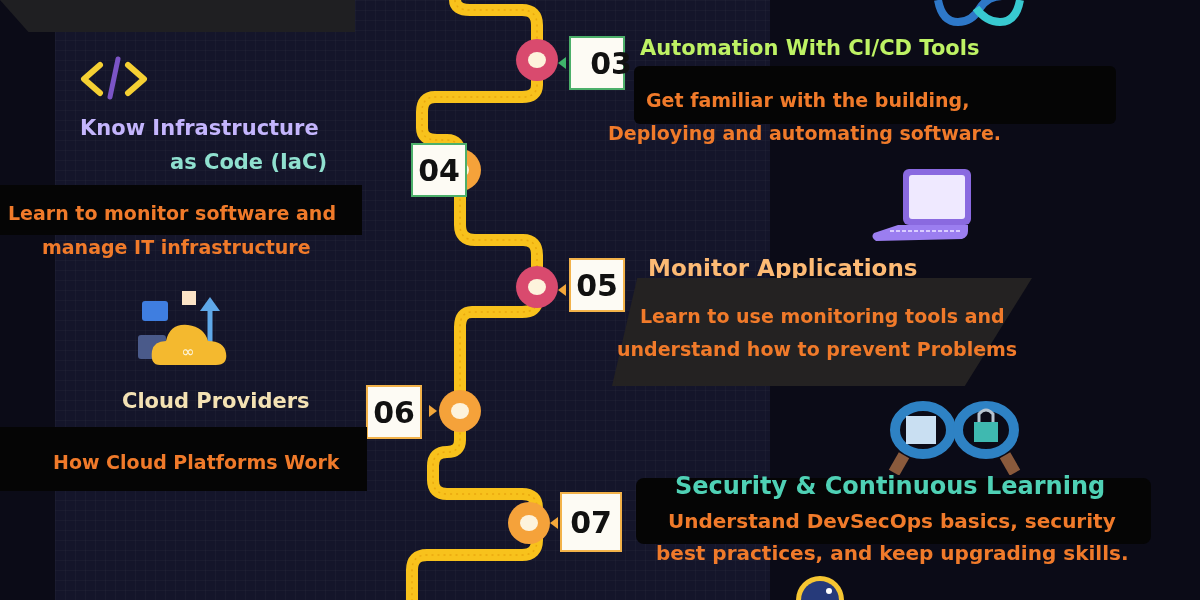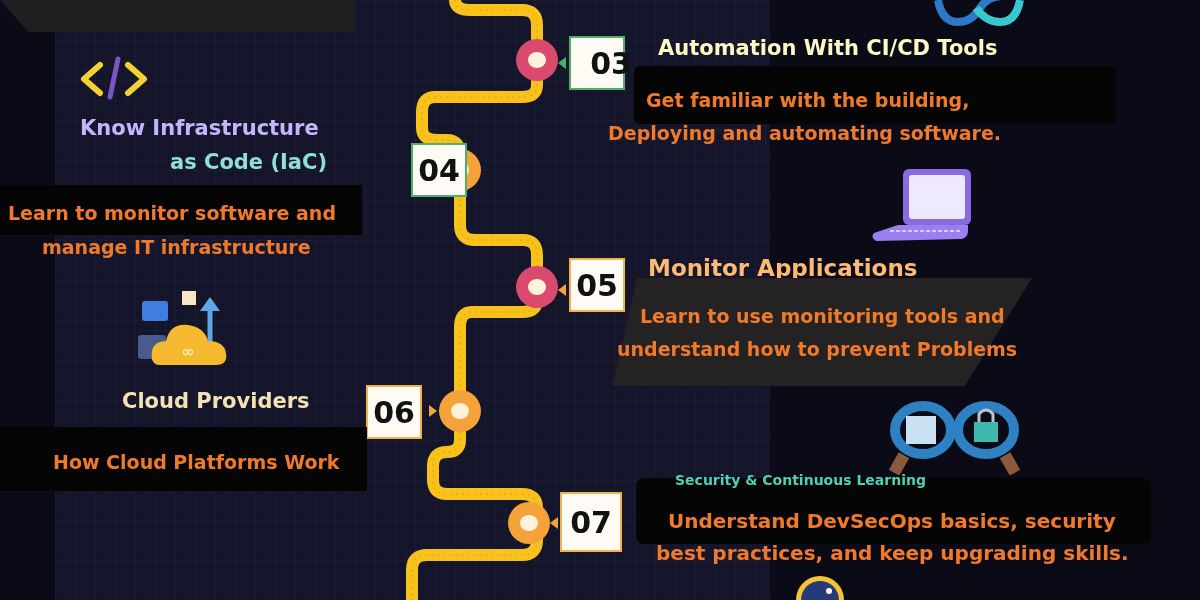--- a/index.html
+++ b/index.html
@@ -75,21 +75,21 @@
   </g>
 </svg>
 
 <div class="icon" style="left:928px;top:0;">
   <svg width="100" height="28">
       <path d="M 10 0 Q 14 22 30 22 Q 44 22 52 8 Q 60 -4 74 -4" fill="none" stroke="#2e78c8" stroke-width="8"></path>
       <path d="M 48 8 Q 58 22 72 22 Q 88 22 92 0" fill="none" stroke="#38c9d0" stroke-width="8"></path>
     </svg>
 </div>
 <div class="numbox b-green" style="left:569px;top:36px;padding-left:28px;">03</div>
-<div class="title" style="left:640px;top:36px;color:#fef9c3;margin-left:18px;">Automation With CI/CD Tools</div>
+<div class="title" style="left:640px;top:36px;color:#bef264;">Automation With CI/CD Tools</div>
 <div class="black-band" style="left:634px;top:66px;width:482px;height:58px;border-radius:6px;"></div>
 <div class="desc" style="left:646px;top:83px;">Get familiar with the building,</div>
 <div class="desc" style="left:608px;top:116px;">Deploying and automating software.</div>
 
 <div class="icon" style="left:78px;top:55px;">
   <svg width="72" height="46">
       <polyline points="22,10 6,24 22,38" fill="none" stroke="#f5d033" stroke-width="6" stroke-linecap="round" stroke-linejoin="round"></polyline>
       <line x1="40" y1="4" x2="32" y2="42" stroke="#7b54c6" stroke-width="5" stroke-linecap="round"></line>
       <polyline points="50,10 66,24 50,38" fill="none" stroke="#f5d033" stroke-width="6" stroke-linecap="round" stroke-linejoin="round"></polyline>
     </svg>
@@ -137,15 +137,15 @@
       <ellipse cx="98" cy="30" rx="28" ry="24" fill="none" stroke="#2e82c4" stroke-width="10"></ellipse>
       <rect x="18" y="16" width="30" height="28" fill="#c9dff2"></rect>
       <rect x="86" y="22" width="24" height="20" fill="#3fb9b0"></rect>
       <path d="M 91 22 L 91 14 Q 98 6 105 14 L 105 22" fill="none" stroke="#b8c4d0" stroke-width="3"></path>
       <rect x="5" y="54" width="12" height="20" fill="#8a5a3c" transform="rotate(30 11 64)"></rect>
       <rect x="116" y="54" width="12" height="20" fill="#8a5a3c" transform="rotate(-30 122 64)"></rect>
     </svg>
 </div>
 <div class="numbox b-orange" style="left:560px;top:492px;width:62px;height:60px;">07</div>
 <div class="black-band" style="left:636px;top:478px;width:515px;height:66px;border-radius:8px;"></div>
-<div class="title" style="left:675px;top:472px;color:#4fd1b5;font-size:14px;">Security &amp; Continuous Learning</div>
+<div class="title" style="left:675px;top:472px;color:#4fd1b5;font-size:24px;">Security &amp; Continuous Learning</div>
 <div class="desc" style="left:668px;top:504px;font-size:20px;">Understand DevSecOps basics, security</div>
 <div class="desc" style="left:656px;top:536px;font-size:20px;">best practices, and keep upgrading skills.</div>
 
 </body></html>

